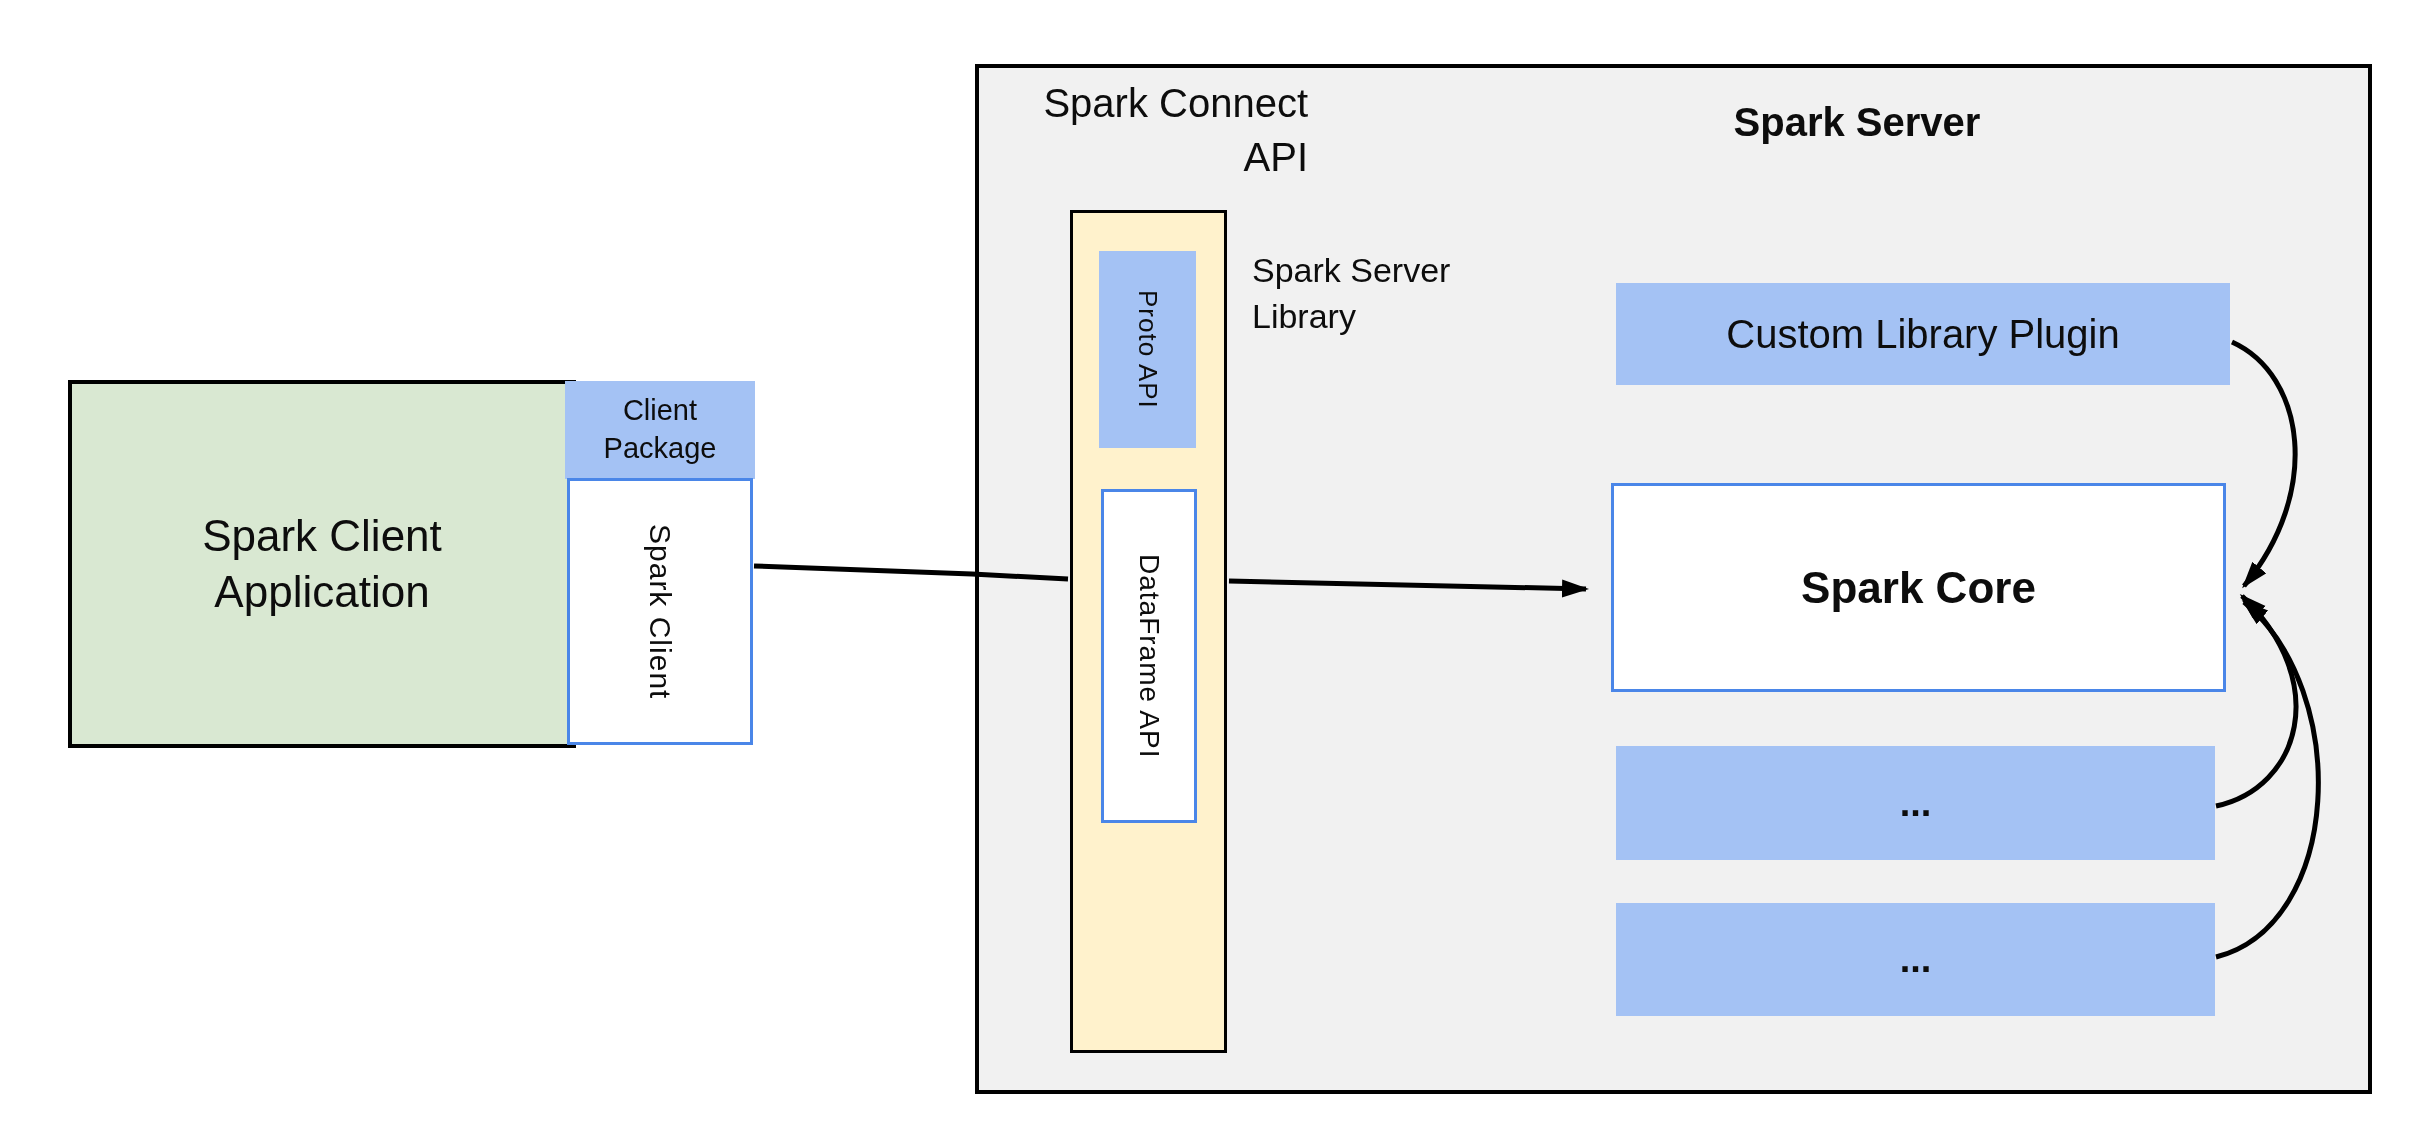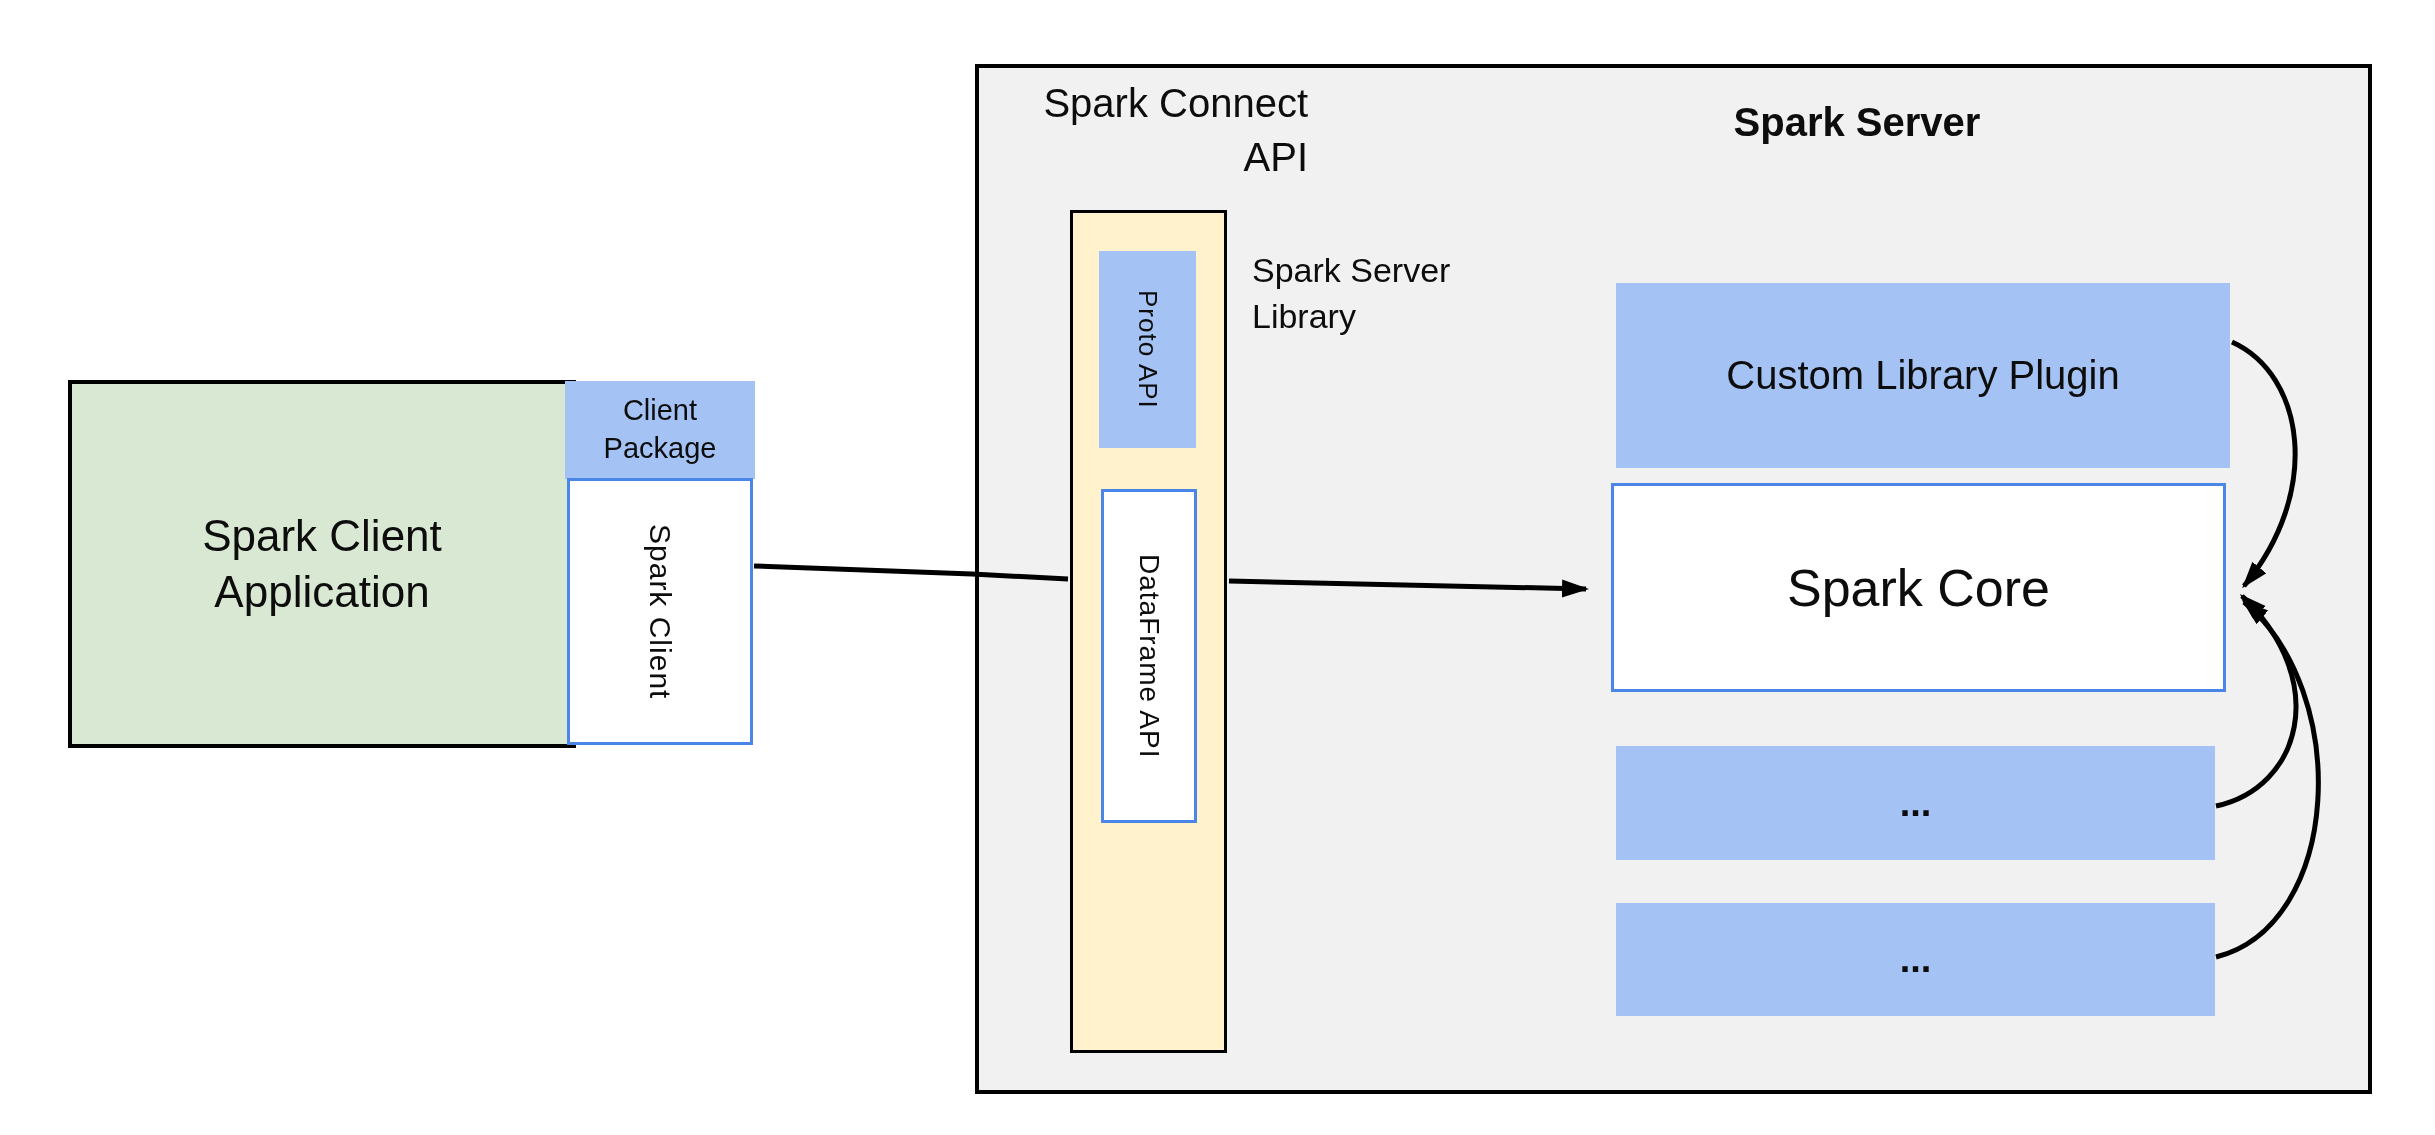--- a/index.html
+++ b/index.html
@@ -84,29 +84,30 @@
     left: 1101px; top: 489px; width: 96px; height: 334px;
     background: #ffffff;
     border: 3px solid var(--blue-border);
   }
   .dataframe-api .vtext { font-size: 28px; }
   .library-label {
     left: 1252px; top: 248px; width: 330px;
     font-size: 34px; line-height: 1.35; text-align: left;
   }
   .custom-plugin {
-    left: 1616px; top: 283px; width: 614px; height: 185px;
+    left: 1616px; top: 283px; width: 614px; height: 102px;
     background: var(--blue-fill);
     font-size: 40px;
   }
   .spark-core {
     left: 1611px; top: 483px; width: 615px; height: 209px;
     background: #ffffff;
     border: 3px solid var(--blue-border);
-    font-size: 52px;
+    font-size: 44px;
+    font-weight: bold;
   }
   .module-box {
     background: var(--blue-fill);
     font-size: 38px; font-weight: bold;
   }
   .module-1 { left: 1616px; top: 746px; width: 599px; height: 114px; }
   .module-2 { left: 1616px; top: 903px; width: 599px; height: 113px; }
 
   .connector-layer {
     left: 0; top: 0; width: 2435px; height: 1135px;

